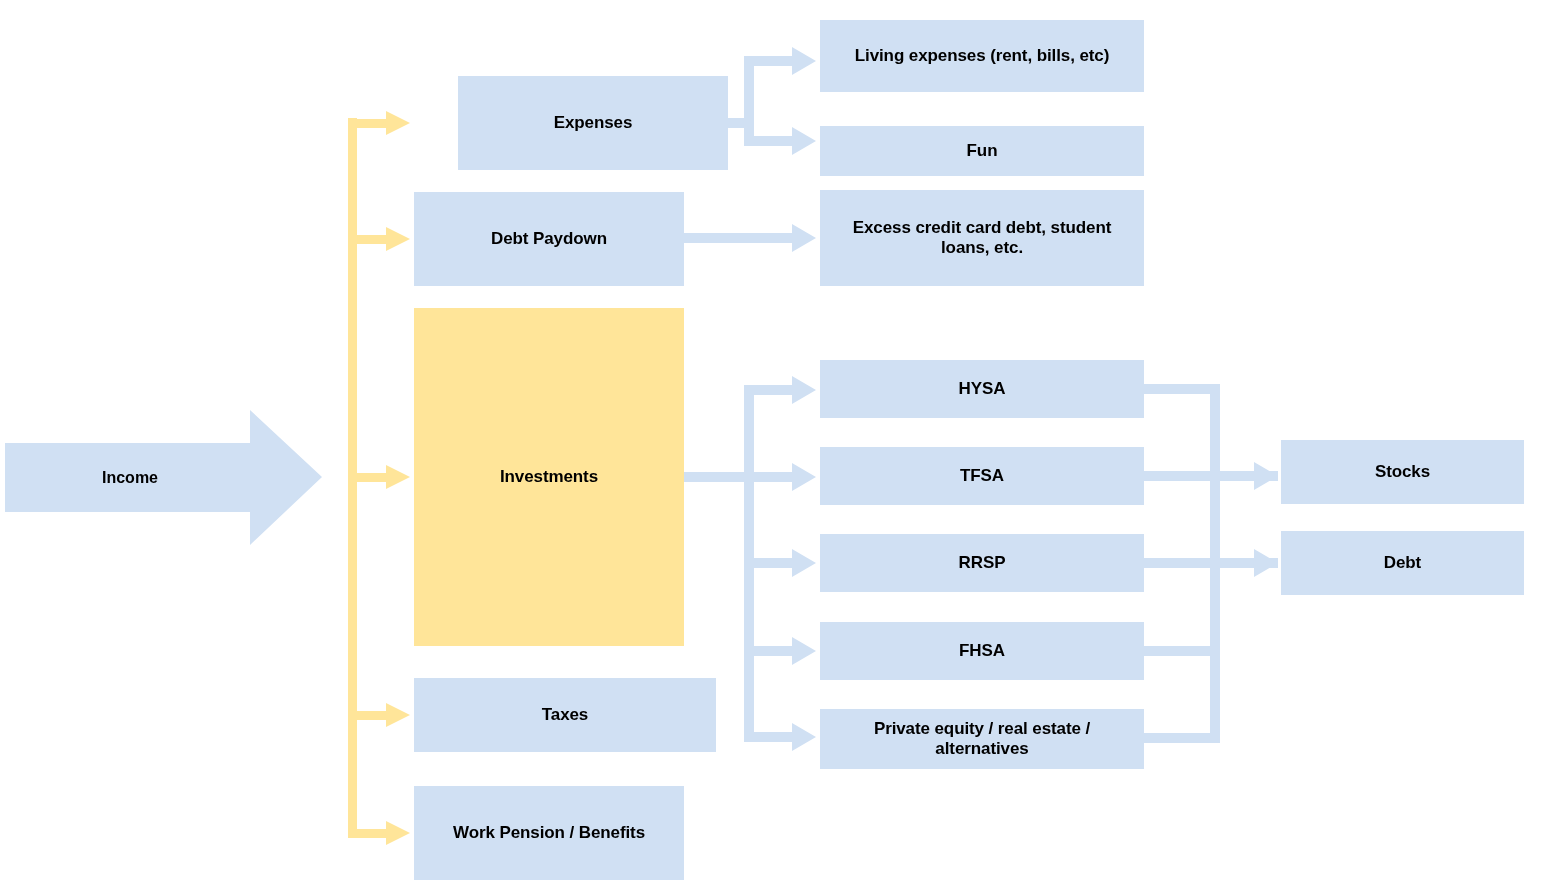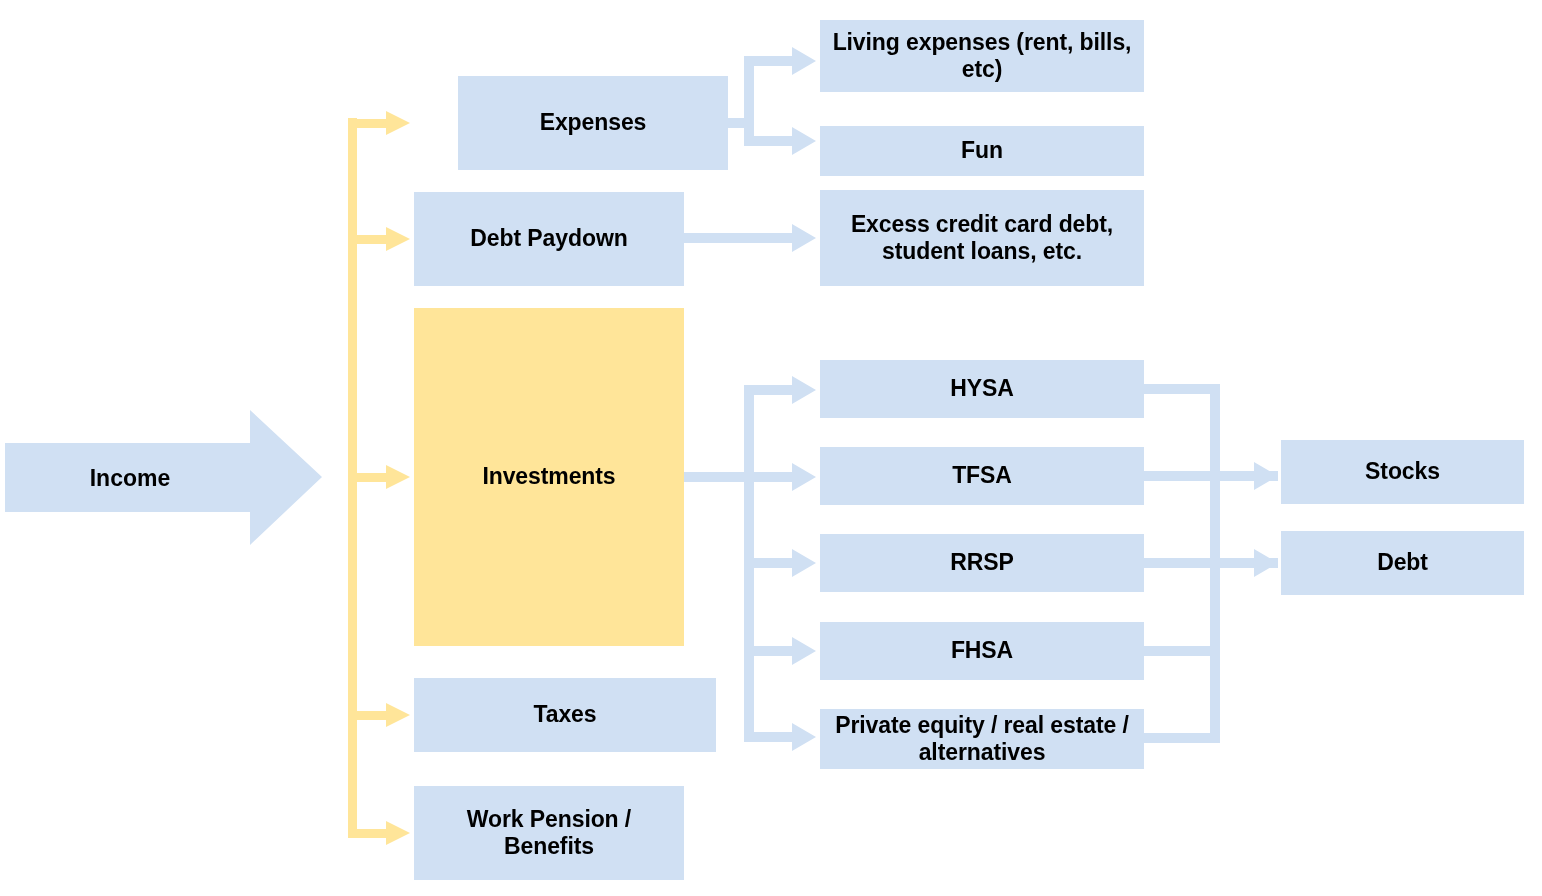--- a/index.html
+++ b/index.html
@@ -17,21 +17,21 @@
   }
   .node {
     position: absolute;
     display: flex;
     align-items: center;
     justify-content: center;
     text-align: center;
     box-sizing: border-box;
     color: #000000;
     font-weight: bold;
-    font-size: 23px;
+    font-size: 17px;
     line-height: 1.18;
     padding: 2px 8px;
     letter-spacing: -0.1px;
   }
   .node.blue { background: #d0e0f3; }
   .node.yellow { background: #ffe599; }
   .node .lbl { display: block; width: 100%; }
 
   
   #income-arrow {
@@ -44,21 +44,21 @@
   #income-arrow .ilabel {
     position: absolute;
     left: 0;
     top: 0;
     width: 250px;
     height: 136px;
     display: flex;
     align-items: center;
     justify-content: center;
     font-weight: bold;
-    font-size: 23px;
+    font-size: 16px;
     color: #000;
   }
   svg.wires {
     position: absolute;
     left: 0;
     top: 0;
     width: 1542px;
     height: 896px;
     pointer-events: none;
   }

